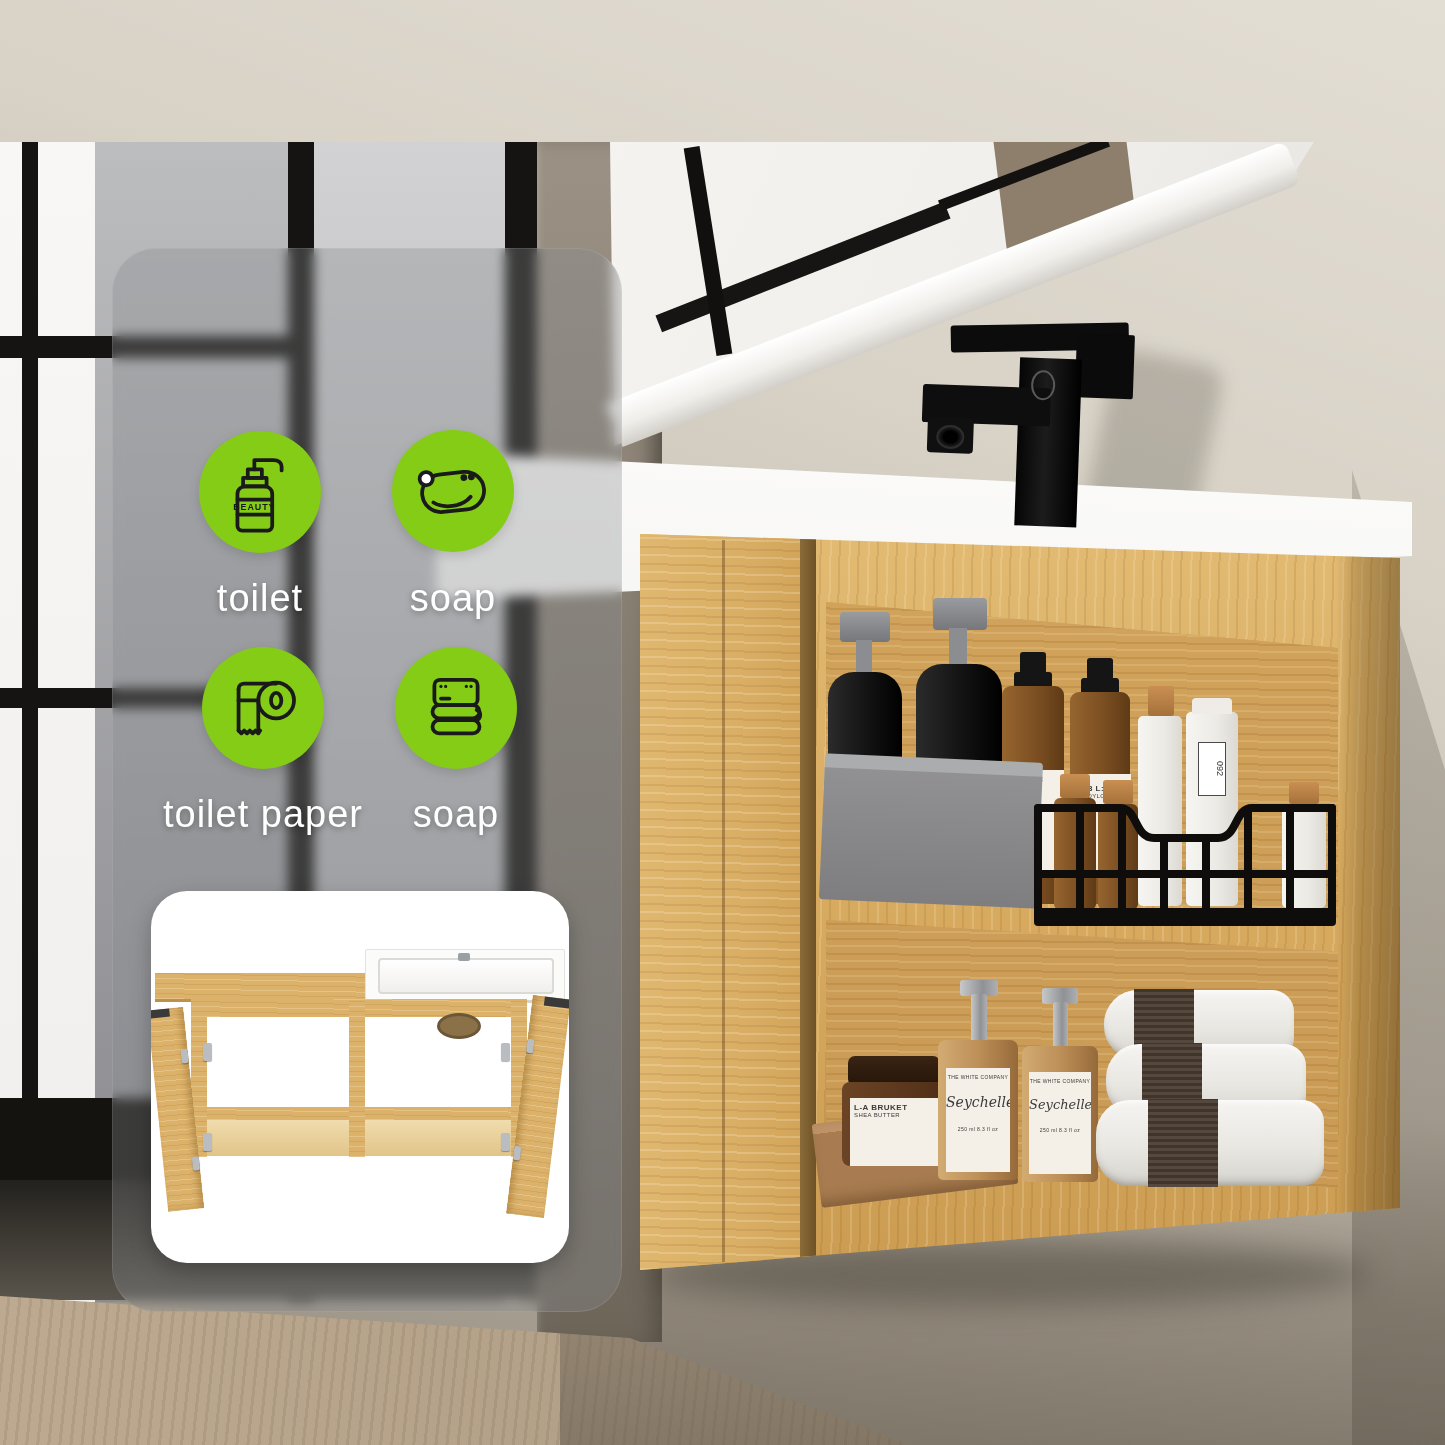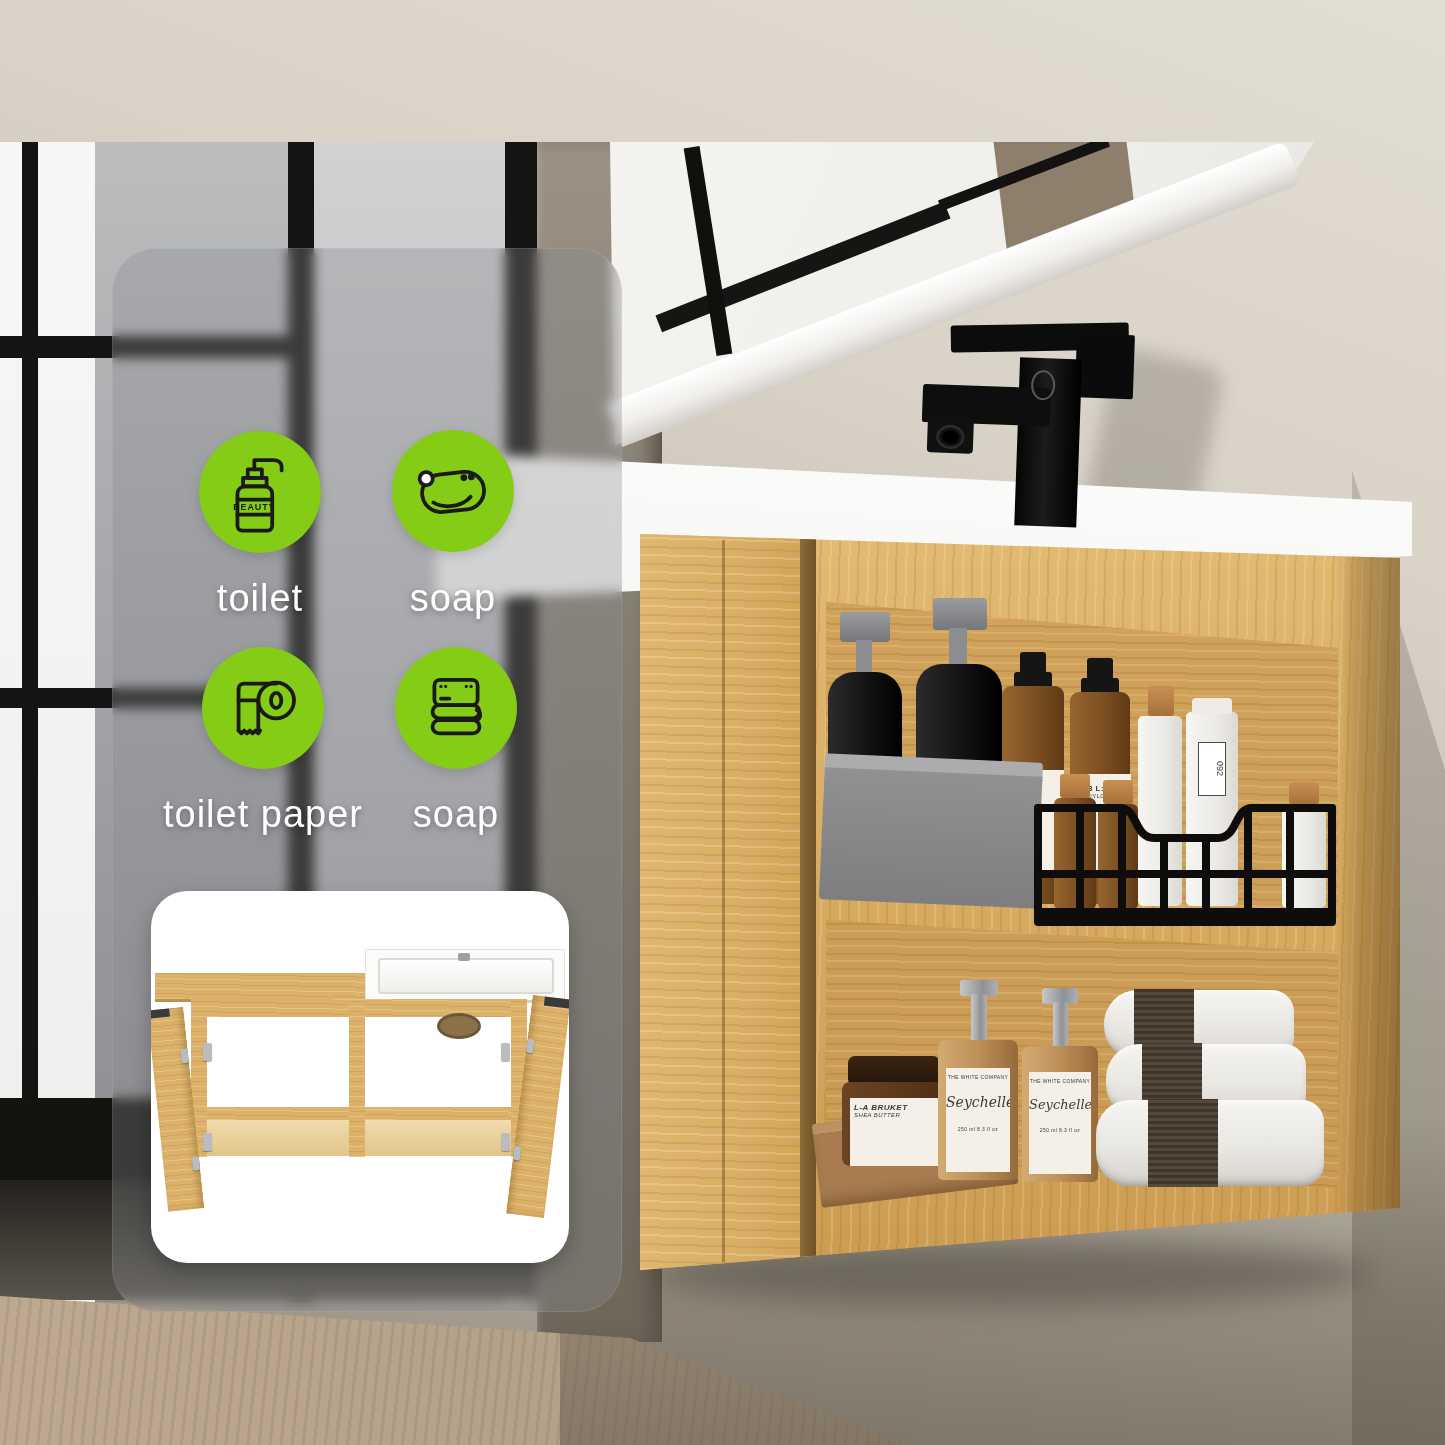--- a/index.html
+++ b/index.html
@@ -254,21 +254,21 @@
         <path d="M6,24 V128 M300,24 V128"></path>
         <path d="M48,26 V128 M90,28 V128 M132,58 V128 M174,58 V128 M216,28 V128 M258,26 V128"></path>
         <path d="M6,90 H300"></path>
       </g>
       <rect x="2" y="124" width="302" height="18" fill="#0e0d0c" rx="4"></rect>
     </svg>
 
     <div class="p" style="left:816px;top:1112px;width:198px;height:84px;transform:rotate(-7deg);">
       <div class="p kraft" style="left:0;top:0;width:198px;height:84px;"></div>
     </div>
-    <div class="p" style="left:842px;top:1056px;width:104px;height:110px;font-style:italic;">
+    <div class="p" style="left:842px;top:1056px;width:104px;height:110px;">
       <div class="p jar-lid" style="left:6px;top:0;width:92px;height:30px;"></div>
       <div class="p jar-body" style="left:0;top:26px;width:104px;height:84px;"></div>
       <div class="p lbl" style="left:8px;top:42px;width:88px;height:58px;padding:5px 4px;">
         <div class="t1">L-A BRUKET</div>
         <div class="t2">SHEA BUTTER</div>
       </div>
     </div>
 
     <div class="p" style="left:938px;top:980px;width:80px;height:200px;">
       <div class="p chrome" style="left:22px;top:0;width:38px;height:16px;"></div>

